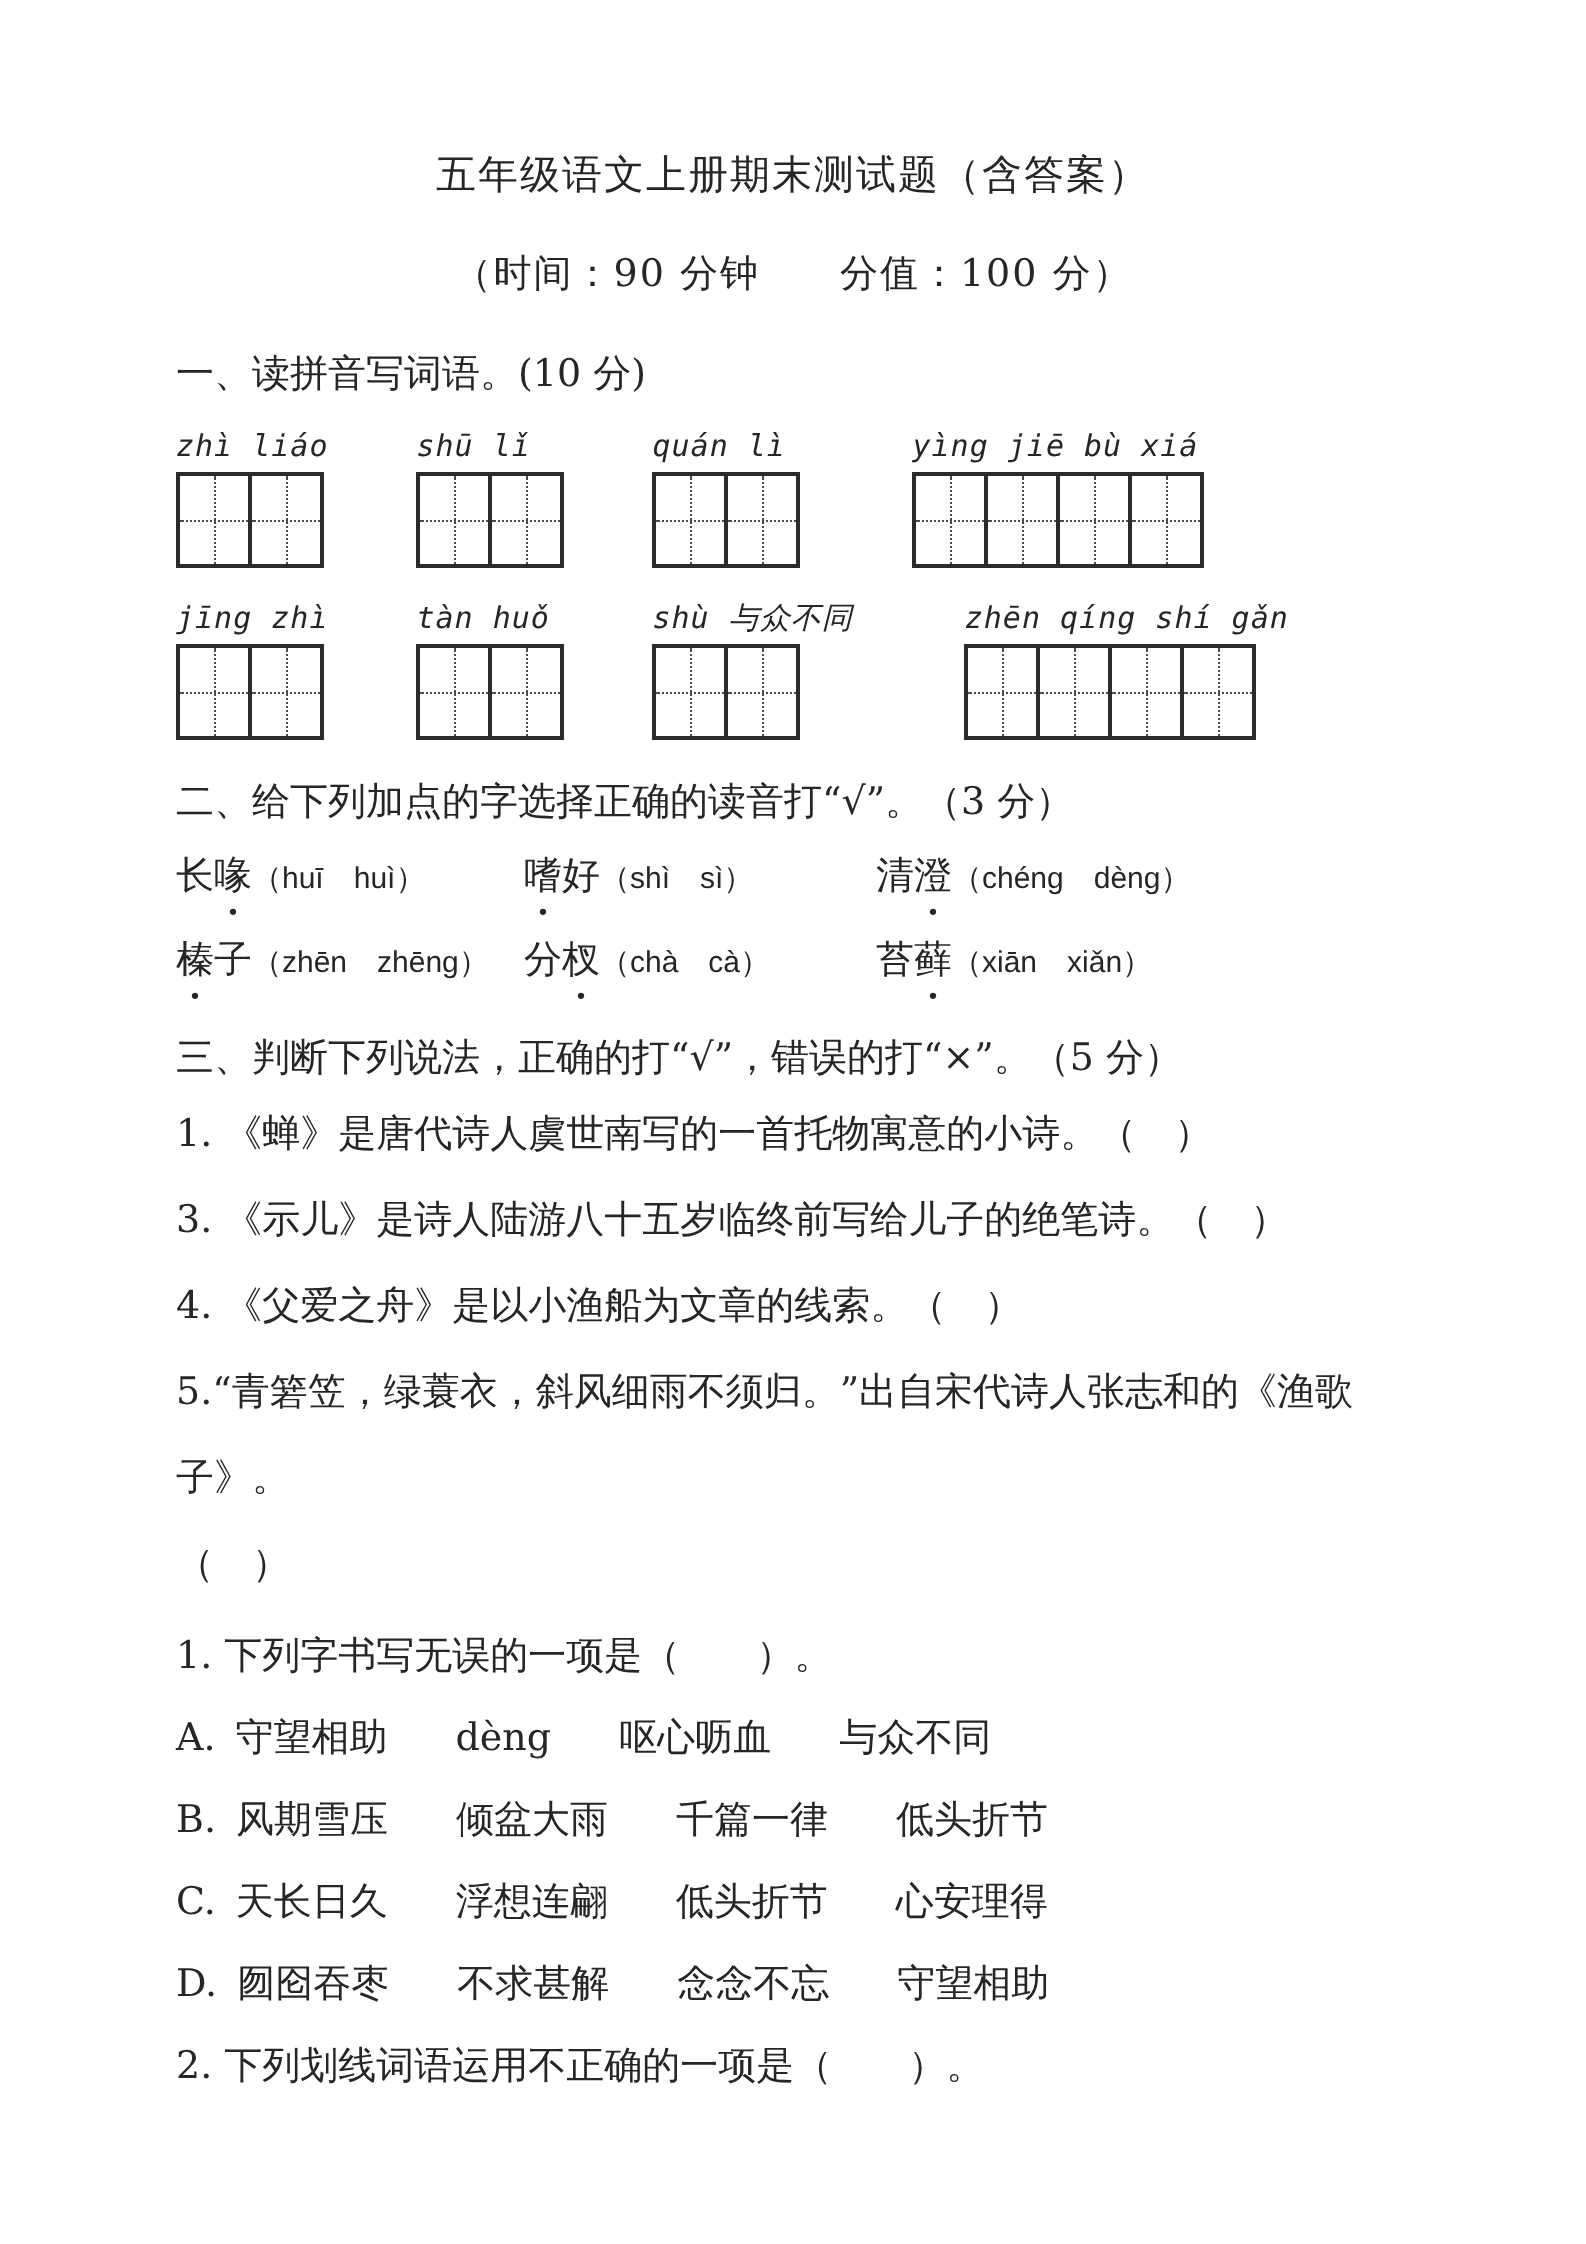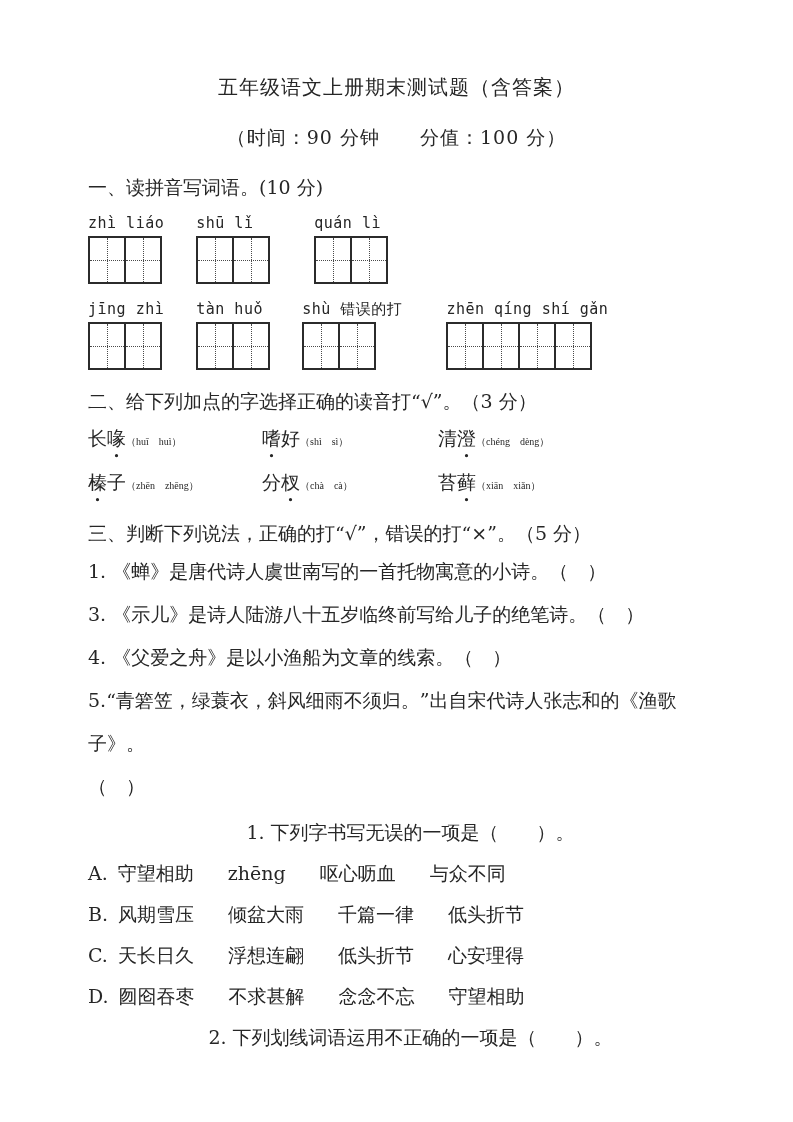--- a/index.html
+++ b/index.html
@@ -15,26 +15,26 @@
     font-size: 19px;
   }
   .center-bleed { margin-left: -88px; margin-right: -60px; text-align: center; }
   .title { font-size: 20px; font-weight: normal; line-height: 30px; margin: 0; letter-spacing: 1px; }
   .subtitle { line-height: 30px; margin-top: 20px; letter-spacing: 1px; }
   .heading { line-height: 34px; white-space: pre; }
   .h1x { margin-top: 18px; }
   .h2x { margin-top: 14px; }
   .h3x { margin-top: 10px; }
   .h4x { margin-top: 2px; }
-  .line { line-height: 41px; white-space: pre-wrap; text-align: center; }
+  .line { line-height: 41px; white-space: pre-wrap; }
   .tf-line { line-height: 43px; white-space: pre-wrap; }
   .q1 { margin-top: 4px; }
 
   
-  .pinyin-row { display: flex; gap: 32px; margin-top: 8px; }
+  .pinyin-row { display: flex; gap: 44px; margin-top: 8px; font-style: italic; }
   .pinyin-row.second { margin-top: 14px; }
   .grid-group:last-child { margin-left: 12px; }
   .pin-label {
     font-family: "DejaVu Sans Mono", "Liberation Mono", monospace;
     font-size: 15px; line-height: 22px; white-space: pre; letter-spacing: 0.5px;
   }
   .char-grid { display: flex; border: 2px solid #2b2b2b; width: max-content; margin-top: 2px; }
   .grid-cell { width: 34px; height: 44px; position: relative; border-right: 2px solid #2b2b2b; }
   .grid-cell:last-child { border-right: none; }
   .grid-cell::before {
@@ -44,22 +44,22 @@
   .grid-cell::after {
     content: ""; position: absolute; left: 50%; top: 0; bottom: 0;
     border-left: 1.5px dotted #4a4a4a;
   }
 
   
   .s2-row { display: flex; line-height: 40px; white-space: pre; }
   .s2-item:nth-child(1) { width: 174px; }
   .s2-item:nth-child(2) { width: 176px; }
   .reading {
-    font-family: Liberation Serif, serif;
-    font-size: 10px;
+    font-family: Liberation Sans, sans-serif;
+    font-size: 15px;
   }
   .dot-char { position: relative; }
   .dot-char::after {
     content: "•"; position: absolute; left: 50%; transform: translateX(-50%);
     bottom: -13px; font-size: 11px; line-height: 11px; color: #262626;
   }
 
   
   .opt-row { display: flex; line-height: 41px; white-space: pre; }
   .opt-label { margin-right: 10px; }
@@ -94,38 +94,47 @@
               <div class="grid-cell"></div>
             </div>
           </div>
           <div class="grid-group">
             <div class="pin-label">quán lì</div>
             <div class="char-grid">
               <div class="grid-cell"></div>
               <div class="grid-cell"></div>
             </div>
           </div>
+          <div class="grid-group">
+            <div class="pin-label">yìng jiē bù xiá</div>
+            <div class="char-grid">
+              <div class="grid-cell"></div>
+              <div class="grid-cell"></div>
+              <div class="grid-cell"></div>
+              <div class="grid-cell"></div>
+            </div>
+          </div>
         </div>
         <div class="pinyin-row second">
           <div class="grid-group">
             <div class="pin-label">jīng zhì</div>
             <div class="char-grid">
               <div class="grid-cell"></div>
               <div class="grid-cell"></div>
             </div>
           </div>
           <div class="grid-group">
             <div class="pin-label">tàn huǒ</div>
             <div class="char-grid">
               <div class="grid-cell"></div>
               <div class="grid-cell"></div>
             </div>
           </div>
           <div class="grid-group">
-            <div class="pin-label">shù 错误的打</div>
+            <div class="pin-label">shù 与众不同</div>
             <div class="char-grid">
               <div class="grid-cell"></div>
               <div class="grid-cell"></div>
             </div>
           </div>
           <div class="grid-group">
             <div class="pin-label">zhēn qíng shí gǎn</div>
             <div class="char-grid">
               <div class="grid-cell"></div>
               <div class="grid-cell"></div>
@@ -152,21 +161,21 @@
         <div class="tf-line">3. 《示儿》是诗人陆游八十五岁临终前写给儿子的绝笔诗。（　）</div>
         <div class="tf-line">4. 《父爱之舟》是以小渔船为文章的线索。（　）</div>
         <div class="tf-line">5.“青箬笠，绿蓑衣，斜风细雨不须归。”出自宋代诗人张志和的《渔歌子》。</div>
         <div class="tf-line">（　）</div>
       </div>
   </section>
 
   <section>
     <div class="line q1">1. 下列字书写无误的一项是（　　）。</div>
     <div id="s4-options">
-        <div class="opt-row"><span class="opt-label">A.</span><span class="opt-word">守望相助</span><span class="opt-word">zhēng</span><span class="opt-word">呕心呖血</span><span class="opt-word">与众不同</span></div>
+        <div class="opt-row"><span class="opt-label">A.</span><span class="opt-word">守望相助</span><span class="opt-word">dèng</span><span class="opt-word">呕心呖血</span><span class="opt-word">与众不同</span></div>
         <div class="opt-row"><span class="opt-label">B.</span><span class="opt-word">风期雪压</span><span class="opt-word">倾盆大雨</span><span class="opt-word">千篇一律</span><span class="opt-word">低头折节</span></div>
         <div class="opt-row"><span class="opt-label">C.</span><span class="opt-word">天长日久</span><span class="opt-word">浮想连翩</span><span class="opt-word">低头折节</span><span class="opt-word">心安理得</span></div>
         <div class="opt-row"><span class="opt-label">D.</span><span class="opt-word">囫囵吞枣</span><span class="opt-word">不求甚解</span><span class="opt-word">念念不忘</span><span class="opt-word">守望相助</span></div>
       </div>
     <div class="line">2. 下列划线词语运用不正确的一项是（　　）。</div>
   </section>
 
 </div>
 
 </body></html>

